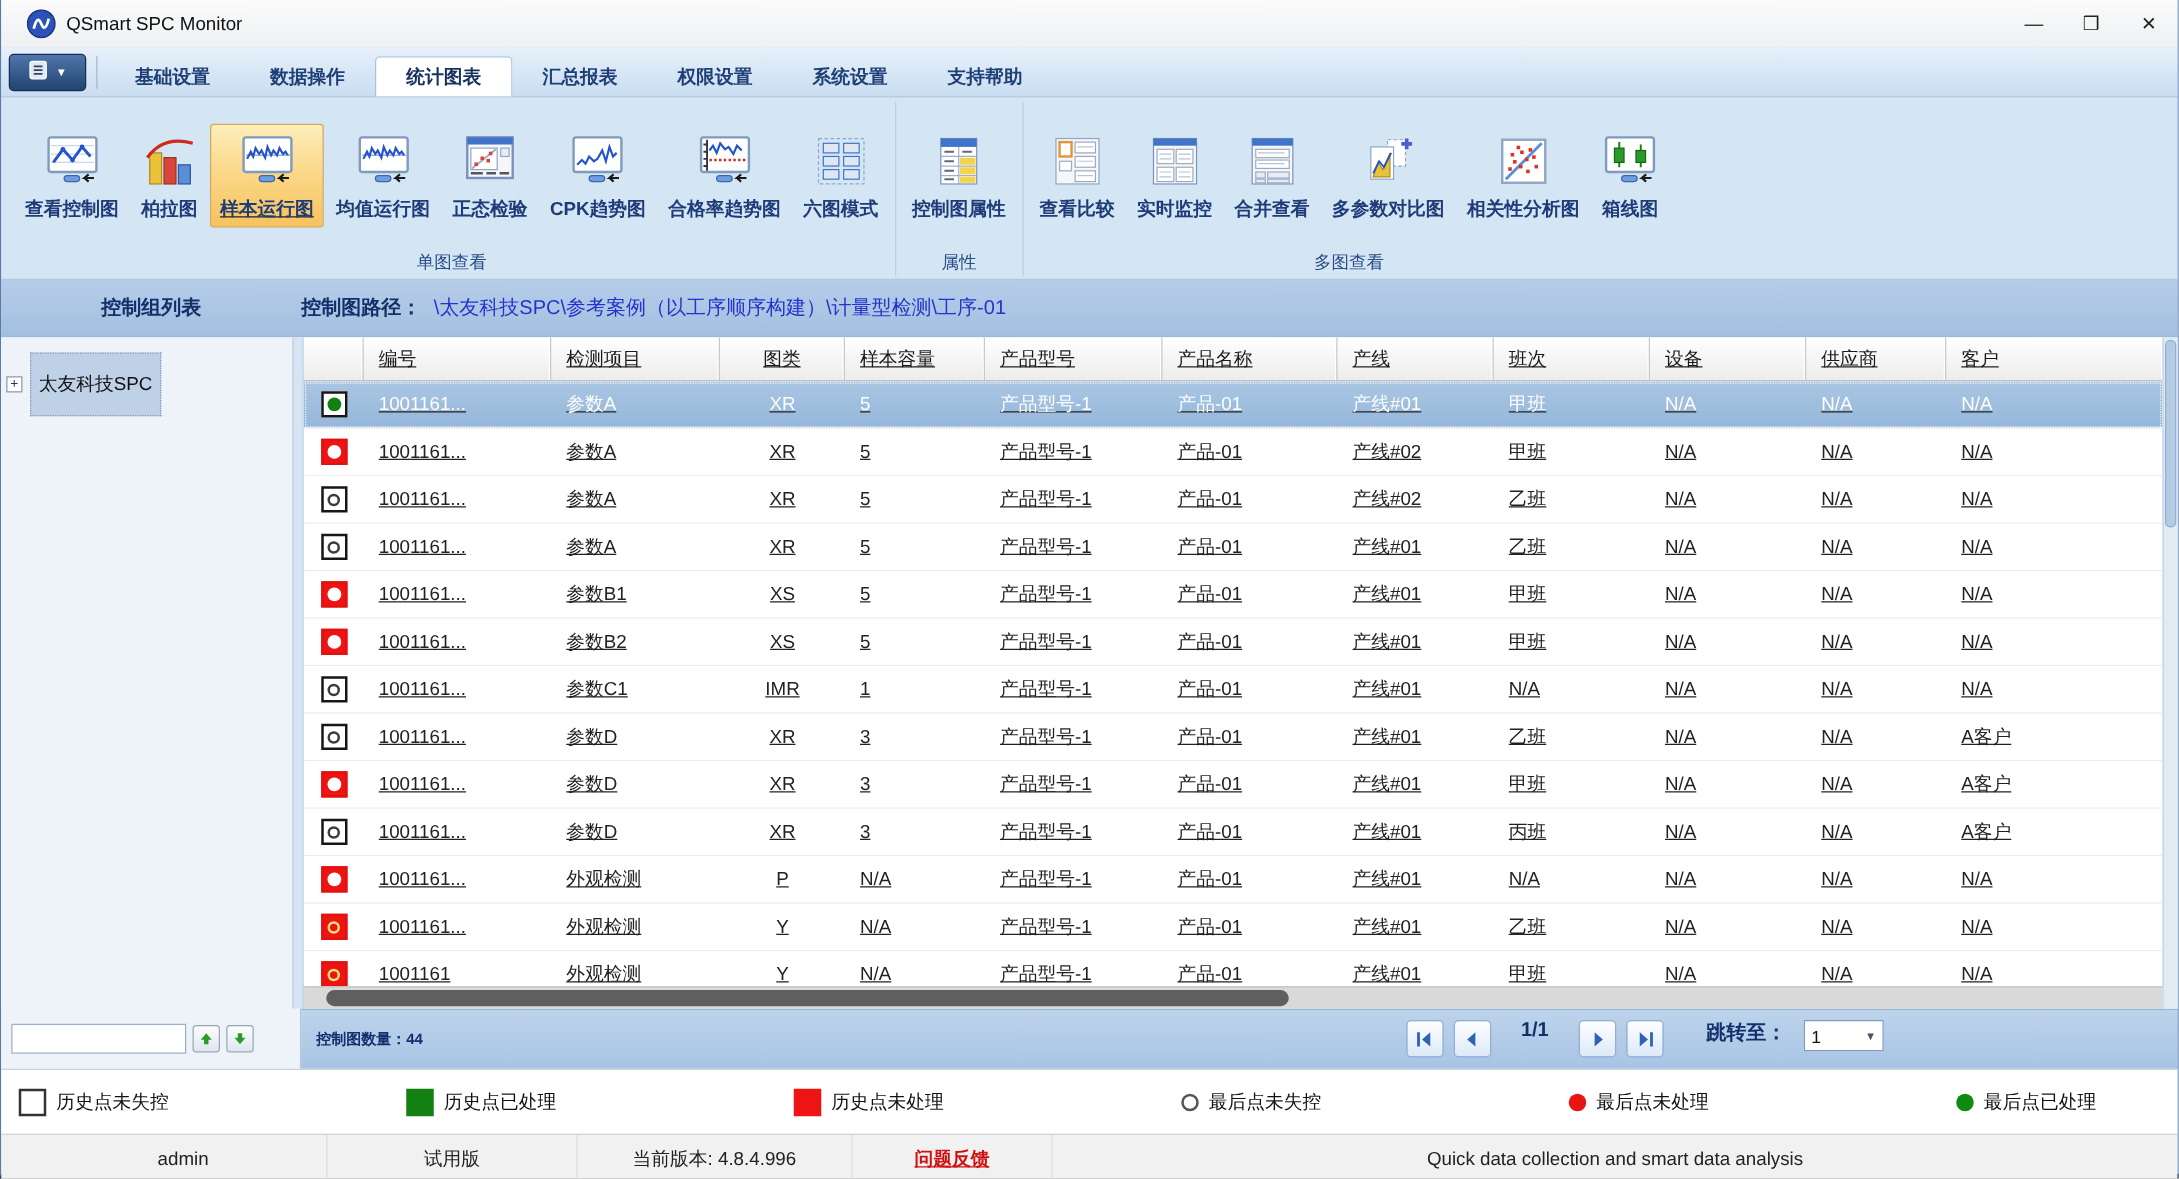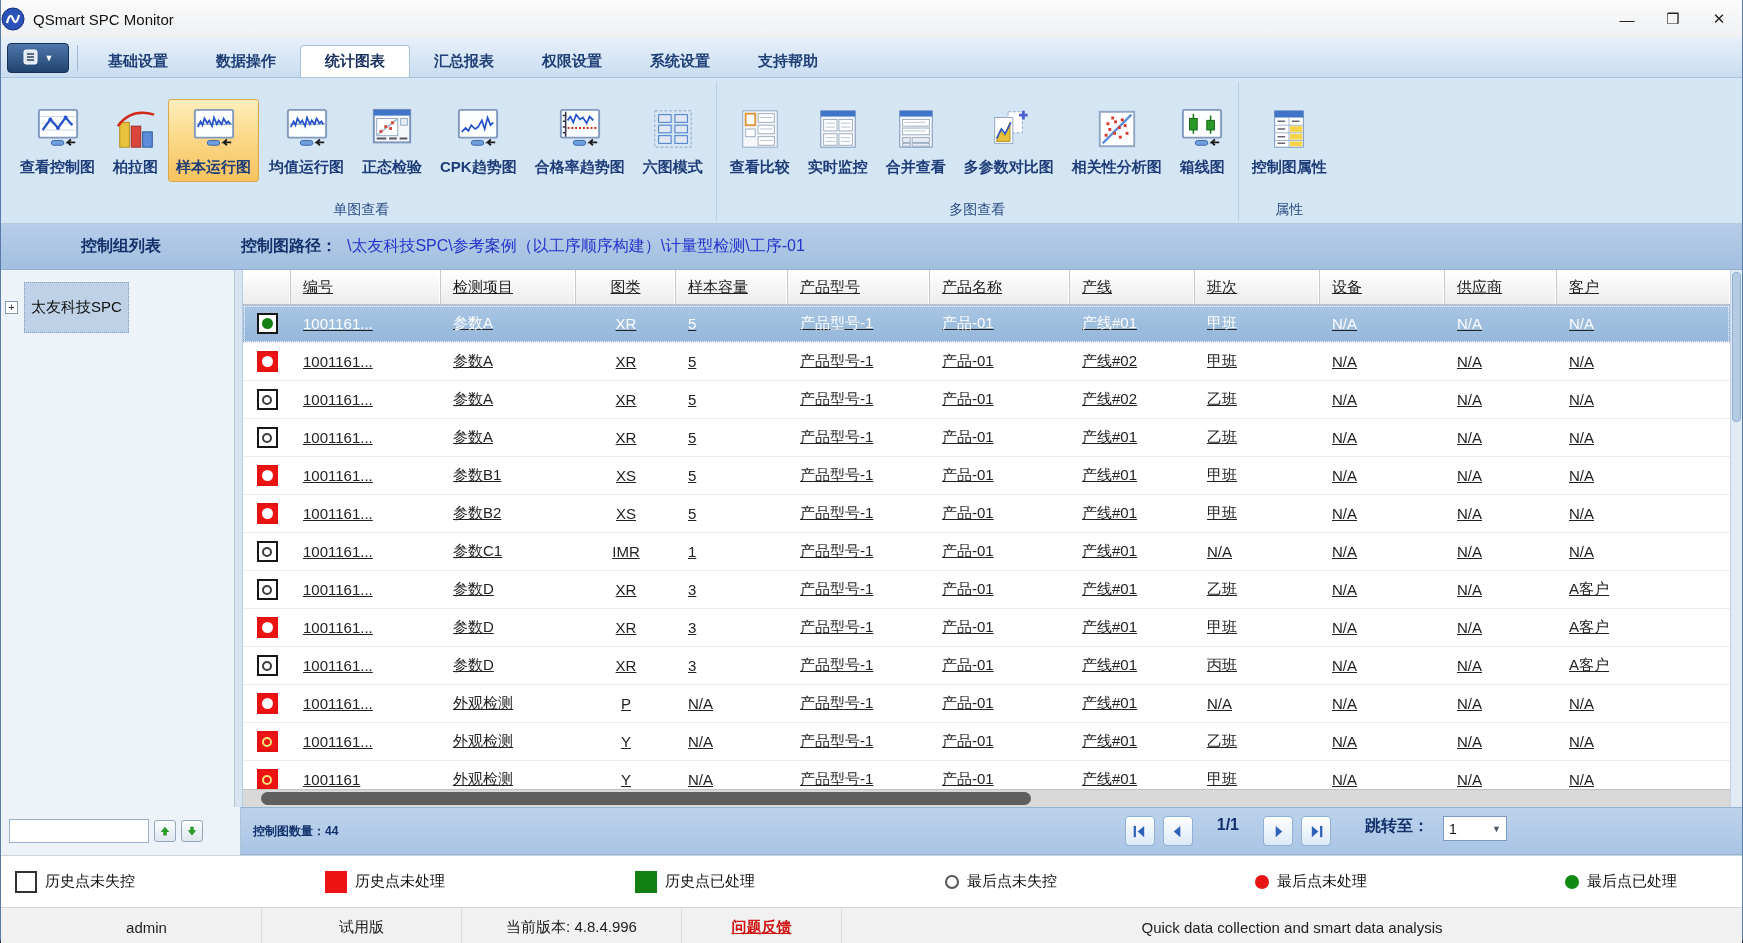--- a/index.html
+++ b/index.html
@@ -1,21 +1,21 @@
 <!DOCTYPE html>
 <html><head>
 <meta charset="utf-8">
 <style>
   * { margin:0; padding:0; box-sizing:border-box; }
   html,body { width:1743px; height:943px; overflow:hidden; }
   body { font-family:"Liberation Sans","DejaVu Sans",sans-serif; font-size:15px; color:#222; background:#fff; }
   .window { width:1743px; height:943px; border-left:1px solid #5a7aa8; border-right:1px solid #5a7aa8; border-bottom:4px solid #101010; display:flex; flex-direction:column; background:#d4e5f4; }
 
   
-  .titlebar { height:38px; background:linear-gradient(#fbfbfb,#eef0f2); display:flex; align-items:center; padding-left:0; flex:none; }
+  .titlebar { height:38px; background:linear-gradient(#fbfbfb,#eef0f2); display:flex; align-items:center; padding-left:20px; flex:none; }
   .titlebar .logo { margin-right:8px; display:flex; }
   .titlebar .title { font-size:15px; color:#111; }
   .win-controls { margin-left:auto; display:flex; height:100%; }
   .win-btn { width:46px; height:100%; display:flex; align-items:center; justify-content:center; font-size:15px; color:#222; cursor:default; }
 
   
   .menubar { height:40px; background:linear-gradient(#e7f0fa,#c9ddf1); display:flex; align-items:flex-end; flex:none; border-bottom:1px solid #aac4de; }
   .menu-btn { width:62px; height:30px; margin:0 8px 4px 6px; border-radius:4px; background:linear-gradient(#4f76ab,#21436f); border:1px solid #16305a; display:flex; align-items:center; justify-content:center; gap:4px; }
   .menu-btn .caret { color:#fff; font-size:9px; }
   .menu-sep { width:1px; height:26px; background:#9db8d4; margin:0 6px 6px 0; }
@@ -24,21 +24,21 @@
   .tab.active { background:#fff; border:1px solid #a8c2dc; border-bottom:none; border-radius:4px 4px 0 0; color:#17305e; }
 
   
   .ribbon { height:146px; background:#d4e5f4; display:flex; padding:4px 6px 2px 6px; flex:none; border-bottom:1px solid #b3c9de; }
   .rgroup { display:flex; flex-direction:column; border-right:1px solid #b9cfe3; padding:0 4px; }
   .rgroup:last-child { border-right:none; }
   .rbuttons { flex:1; display:flex; align-items:center; }
   .rbutton { display:flex; flex-direction:column; align-items:center; justify-content:center; padding:4px 7px; margin:2px 1px; border:1px solid transparent; border-radius:3px; cursor:default; }
   .rbutton .ricon { height:50px; display:flex; align-items:center; justify-content:center; }
   .rbutton .rtext { font-size:15px; font-weight:bold; color:#1e3c78; margin-top:4px; white-space:nowrap; }
-  .rbutton.active { background:linear-gradient(#fdeebc,#fbd98a 45%,#f6c25e); border:1px solid #dca84e; }
+  .rbutton.active { background:linear-gradient(#fdeebc,#fbd98a 45%,#f6c25e); border:1px solid #dca84e;text-decoration:underline; }
   .rlabel { height:22px; text-align:center; font-size:14px; color:#2a4d85; line-height:20px; }
 
   
   .pathbar { height:46px; background:linear-gradient(#b6cde9,#a3bfdf); display:flex; align-items:center; flex:none; border-bottom:1px solid #8fb0d2; }
   .pathbar .left-title { width:240px; text-align:center; font-weight:bold; color:#13306b; font-size:16px; flex:none; }
   .pathbar .path-label { font-weight:bold; color:#13306b; font-size:16px; margin-right:10px; }
   .pathbar .path-value { color:#2433cc; font-size:16px; }
 
   
   .main { height:537px; display:flex; flex:none; background:#fff; }
@@ -274,20 +274,41 @@
                   <rect x="25" y="19" width="13" height="8"></rect>
                   <rect x="8" y="30" width="13" height="8"></rect>
                   <rect x="25" y="30" width="13" height="8"></rect>
                 </g>
               </svg>
             </span>
     <span class="rtext">六图模式</span>
   </div>
         </div>
     <div class="rlabel">单图查看</div>
+  </div>
+      <div class="rgroup">
+    <div class="rbuttons">
+          <div class="rbutton">
+    <span class="ricon">
+              <svg viewBox="0 0 46 46" width="44" height="44">
+                <rect x="8" y="4" width="30" height="38" fill="#fff" stroke="#7a93b8"></rect>
+                <rect x="8" y="4" width="30" height="7" fill="#3f74c9"></rect>
+                <path d="M23 11 v31 M8 19 h30 M8 27 h30 M8 35 h30" stroke="#9ab0cc"></path>
+                <g fill="#f5d34a">
+                  <rect x="24" y="20" width="13" height="6"></rect>
+                  <rect x="24" y="28" width="13" height="6"></rect>
+                  <rect x="24" y="36" width="13" height="5"></rect>
+                </g>
+                <path d="M11 15 h8 M26 15 h8 M11 23 h8 M11 31 h8 M11 38 h8" stroke="#667" stroke-width="1.6"></path>
+              </svg>
+            </span>
+    <span class="rtext">控制图属性</span>
+  </div>
+        </div>
+    <div class="rlabel">属性</div>
   </div>
       <div class="rgroup">
     <div class="rbuttons">
           <div class="rbutton">
     <span class="ricon">
               <svg viewBox="0 0 46 46" width="44" height="44">
                 <rect x="5" y="4" width="36" height="38" fill="#f4f6fa" stroke="#8fa6c4"></rect>
                 <rect x="8" y="7" width="10" height="12" fill="#fff" stroke="#e0963a" stroke-width="2"></rect>
                 <rect x="8" y="23" width="10" height="8" fill="#fff" stroke="#9aabbf"></rect>
                 <g fill="#fff" stroke="#9aabbf">
@@ -378,41 +399,20 @@
                 <rect x="10" y="12" width="8" height="12" fill="#2a9a2a" stroke="#156515"></rect>
                 <rect x="28" y="14" width="8" height="10" fill="#2a9a2a" stroke="#156515"></rect>
                 <rect x="16" y="35" width="13" height="5" rx="2.5" fill="#6d9fe0" stroke="#3c66a8"></rect>
                 <path d="M41 37 h-8 l3.5 -3 m-3.5 3 l3.5 3" stroke="#1a1a1a" stroke-width="1.8" fill="none"></path>
               </svg>
             </span>
     <span class="rtext">箱线图</span>
   </div>
         </div>
     <div class="rlabel">多图查看</div>
-  </div>
-      <div class="rgroup">
-    <div class="rbuttons">
-          <div class="rbutton">
-    <span class="ricon">
-              <svg viewBox="0 0 46 46" width="44" height="44">
-                <rect x="8" y="4" width="30" height="38" fill="#fff" stroke="#7a93b8"></rect>
-                <rect x="8" y="4" width="30" height="7" fill="#3f74c9"></rect>
-                <path d="M23 11 v31 M8 19 h30 M8 27 h30 M8 35 h30" stroke="#9ab0cc"></path>
-                <g fill="#f5d34a">
-                  <rect x="24" y="20" width="13" height="6"></rect>
-                  <rect x="24" y="28" width="13" height="6"></rect>
-                  <rect x="24" y="36" width="13" height="5"></rect>
-                </g>
-                <path d="M11 15 h8 M26 15 h8 M11 23 h8 M11 31 h8 M11 38 h8" stroke="#667" stroke-width="1.6"></path>
-              </svg>
-            </span>
-    <span class="rtext">控制图属性</span>
-  </div>
-        </div>
-    <div class="rlabel">属性</div>
   </div>
     </div>
 
   <div class="pathbar">
     <div class="left-title">控制组列表</div>
     <span class="path-label">控制图路径：</span>
     <span class="path-value">\太友科技SPC\参考案例（以工序顺序构建）\计量型检测\工序-01</span>
   </div>
 
   <div class="main">
@@ -734,26 +734,26 @@
       </div>
     </div>
   </div>
 
   <div class="legendbar">
       <div class="lg-item">
     <span class="lg-square white"></span>
     <span>历史点未失控</span>
   </div>
       <div class="lg-item">
+    <span class="lg-square green"></span>
+    <span>历史点已处理</span>
+  </div>
+      <div class="lg-item">
     <span class="lg-square red"></span>
     <span>历史点未处理</span>
-  </div>
-      <div class="lg-item">
-    <span class="lg-square green"></span>
-    <span>历史点已处理</span>
   </div>
       <div class="lg-item">
     <span class="lg-circle hollow"></span>
     <span>最后点未失控</span>
   </div>
       <div class="lg-item">
     <span class="lg-circle red"></span>
     <span>最后点未处理</span>
   </div>
       <div class="lg-item">

